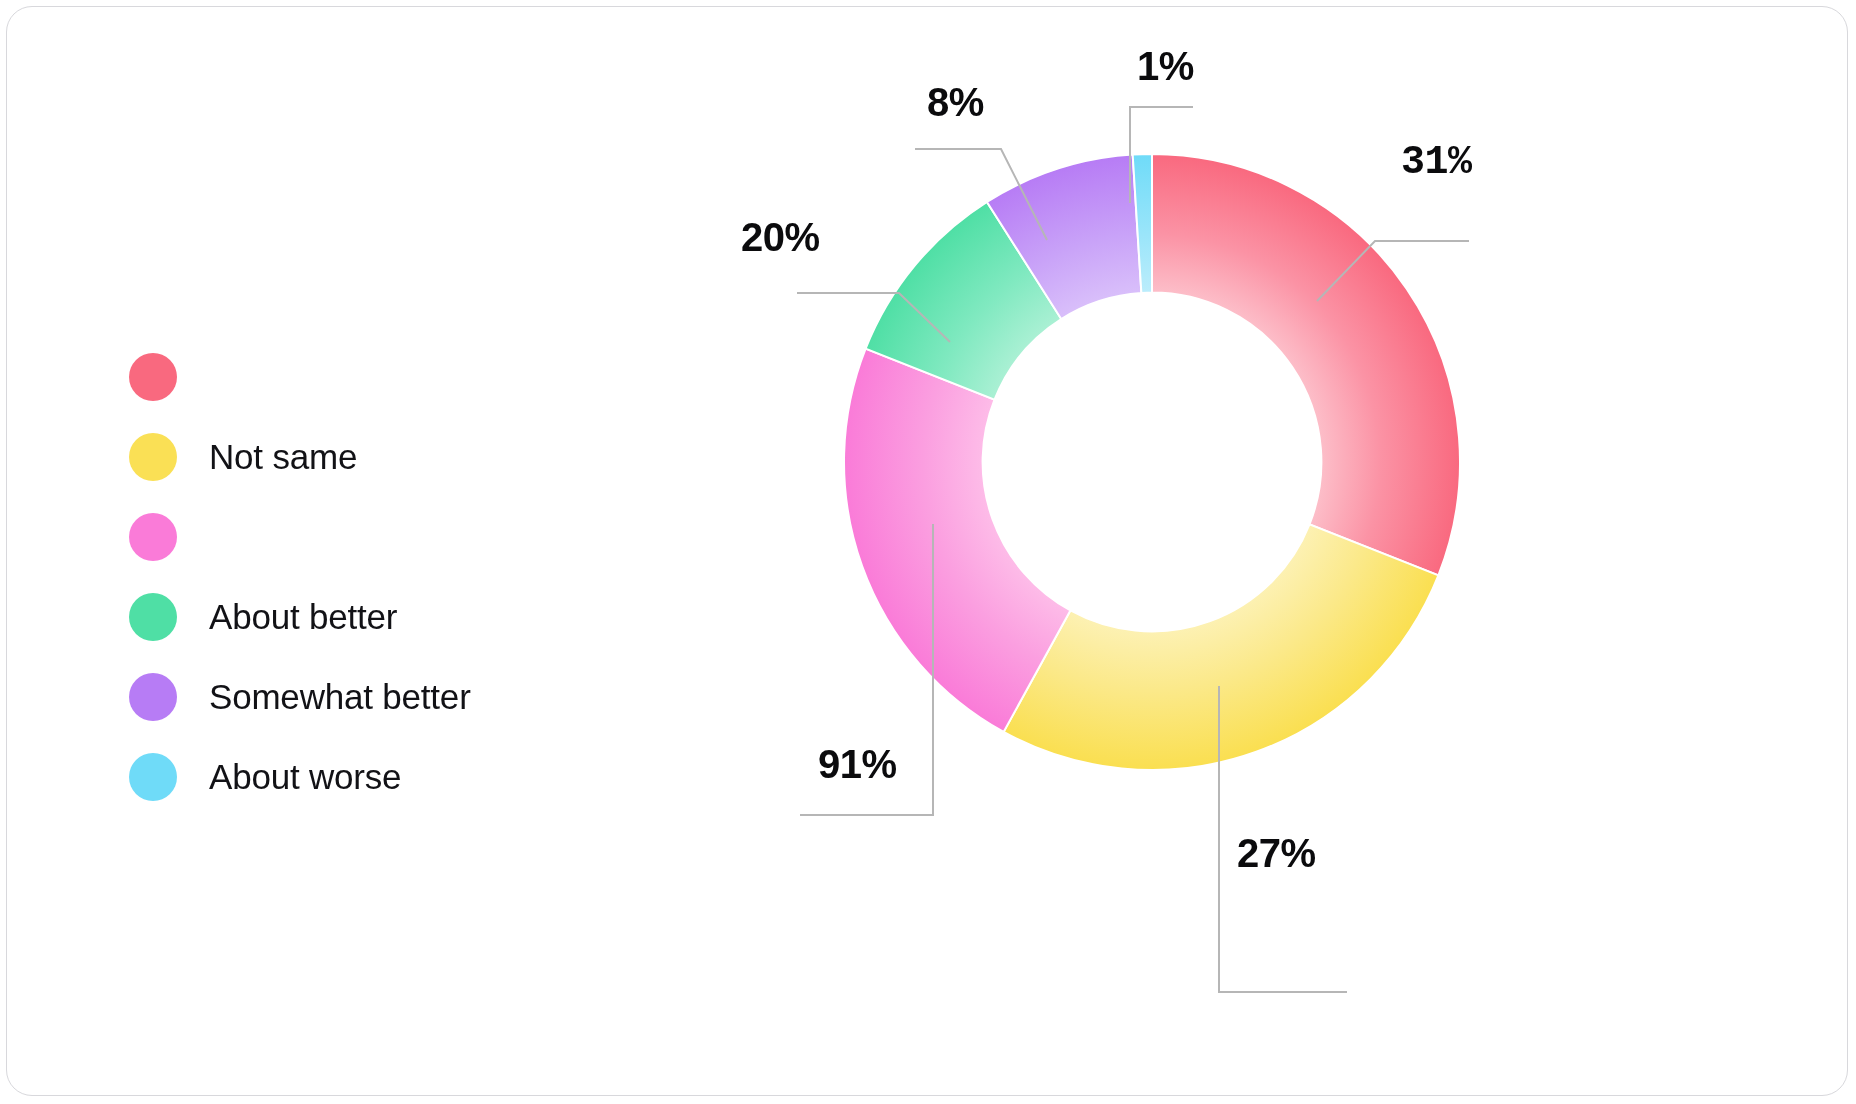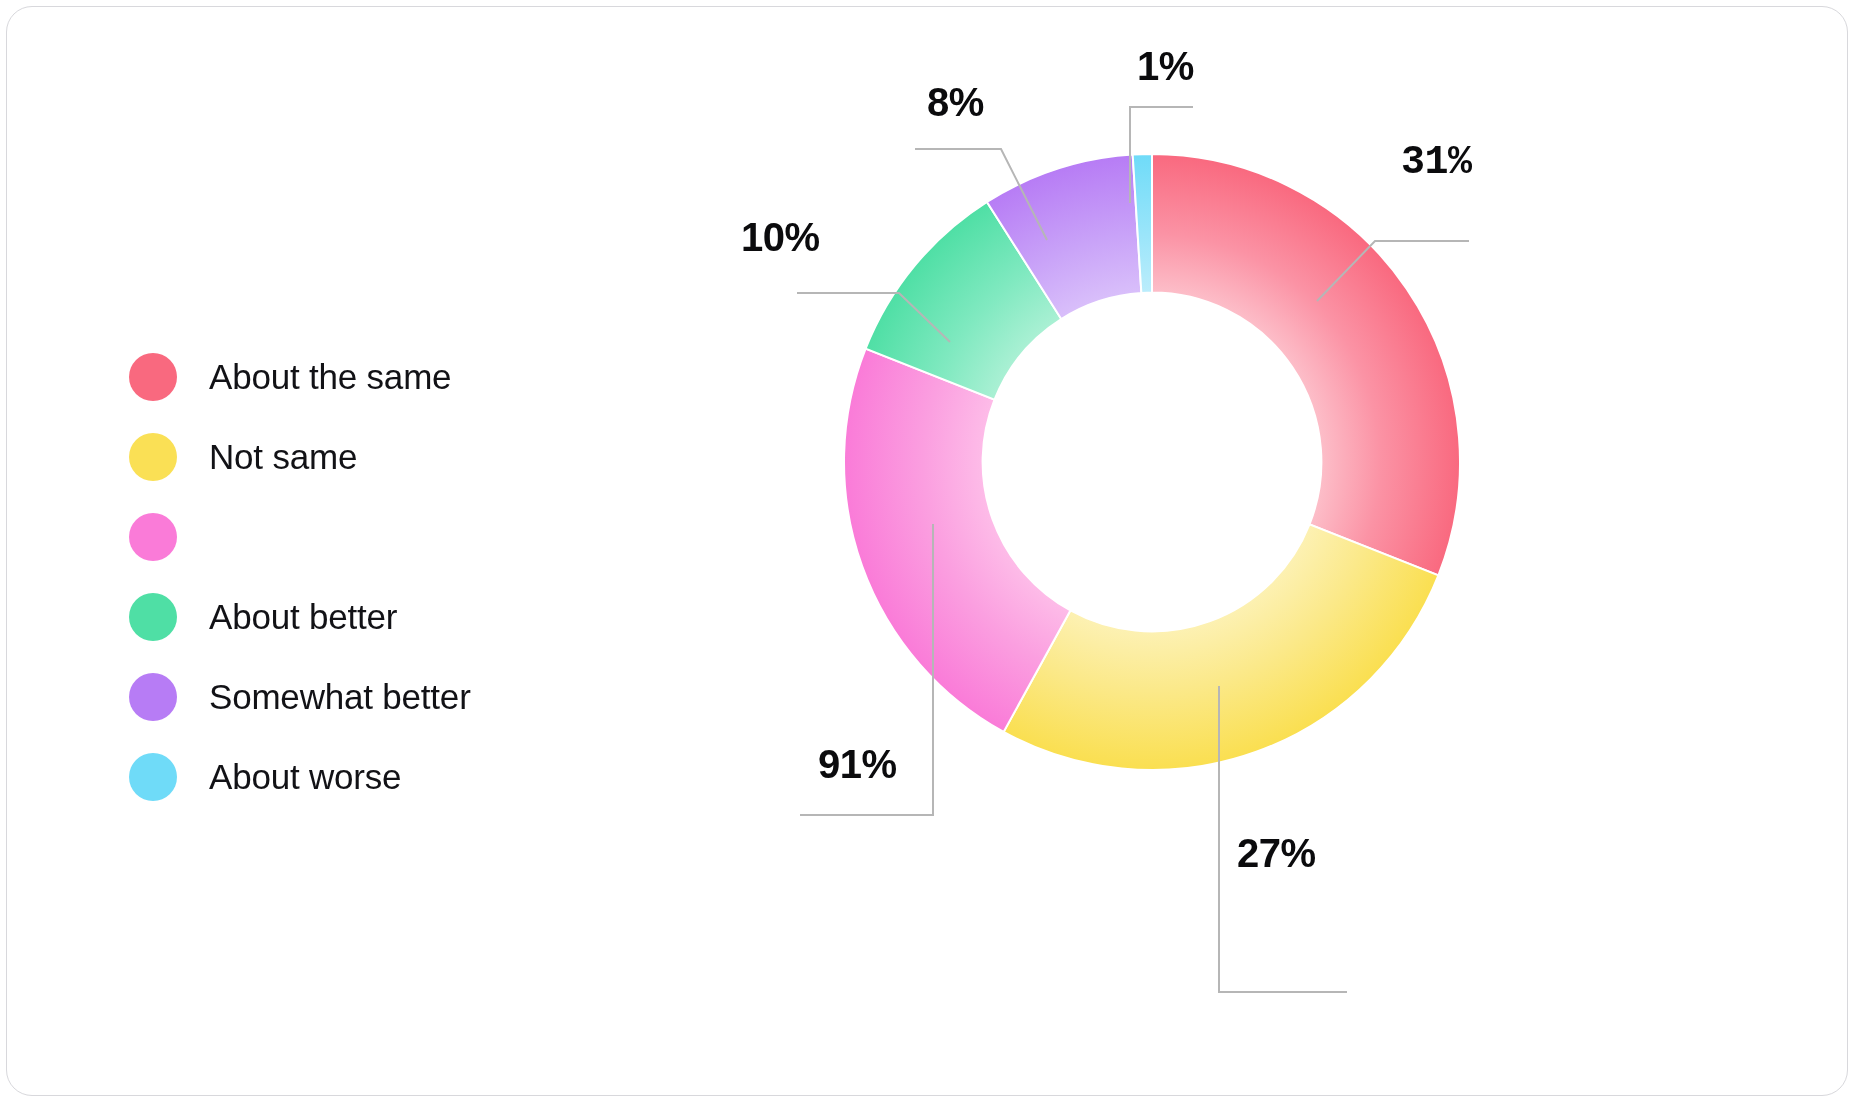--- a/index.html
+++ b/index.html
@@ -80,21 +80,20 @@
 </style>
 </head>
 <body>
 
 <div id="card">
 
   <div id="legend">
 
     <div class="legend-row">
       <span class="legend-swatch" style="background:#f9697f"></span>
-      <span class="legend-label">About the same</span>
     </div>
 
     <div class="legend-row">
       <span class="legend-swatch" style="background:#fae055"></span>
       <span class="legend-label">Not same</span>
     </div>
 
     <div class="legend-row">
       <span class="legend-swatch" style="background:#fa7bd8"></span>
     </div>
@@ -178,20 +177,20 @@
       </g>
 
     </svg>
 
     <div class="pct-label" style="left:604px;  top:133px;font-family:Liberation Mono, monospace;">31%</div>
 
     <div class="pct-label" style="left:440px;  top:824px;">27%</div>
 
     <div class="pct-label" style="left:21px;   top:735px;">91%</div>
 
-    <div class="pct-label" style="left:-56px;  top:208px;">10%</div>
+    <div class="pct-label" style="left:-56px;  top:208px;">20%</div>
 
     <div class="pct-label" style="left:130px;  top:73px;">8%</div>
 
     <div class="pct-label" style="left:340px;  top:37px;">1%</div>
 
   </div>
 </div>
 
 </body></html>

